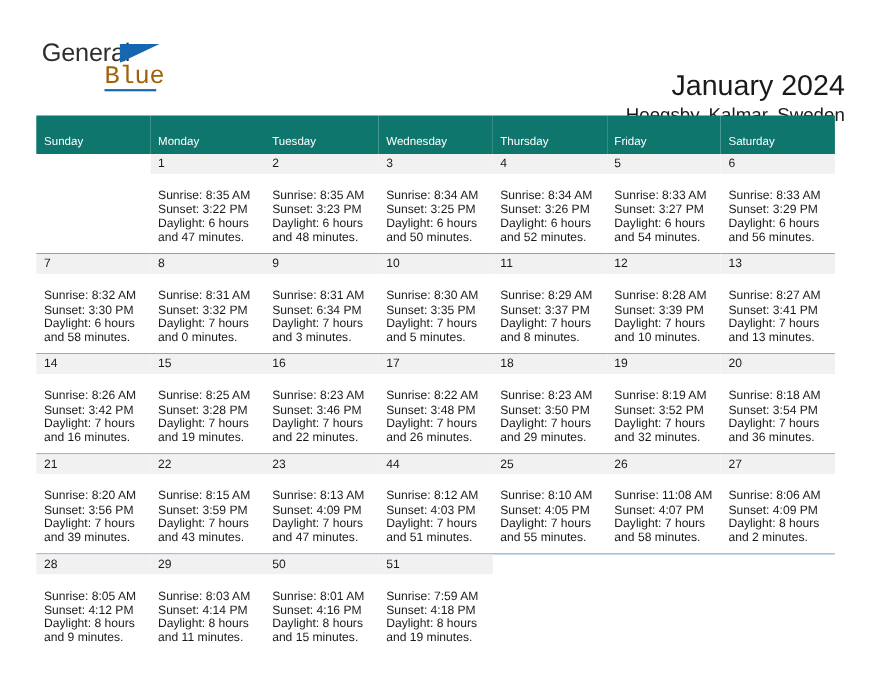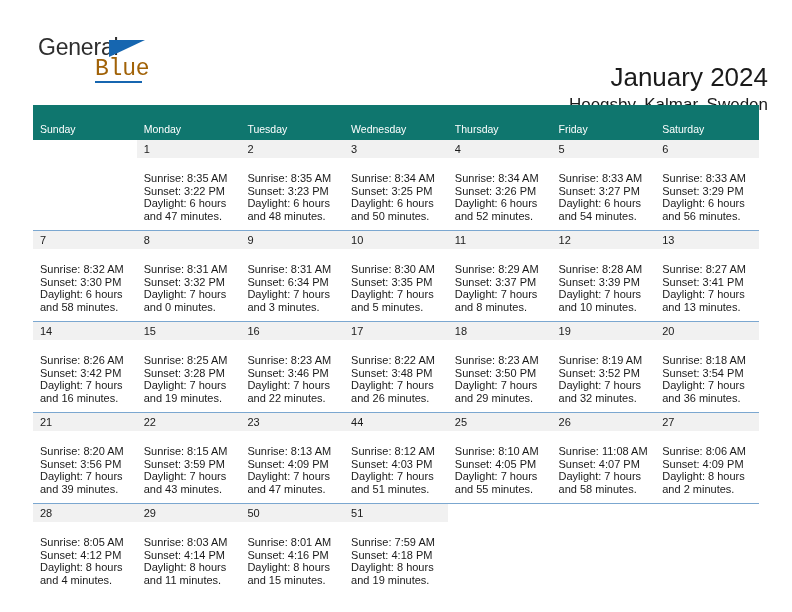--- a/index.html
+++ b/index.html
@@ -486,21 +486,21 @@
             </td>
           </tr>
           <tr class="week">
             <td>
               <div class="cell">
                 <div class="daynum">28</div>
                 <div class="lines">
                   <div>Sunrise: 8:05 AM</div>
                   <div>Sunset: 4:12 PM</div>
                   <div>Daylight: 8 hours</div>
-                  <div>and 4 minutes.</div>
+                  <div>and 9 minutes.</div>
                 </div>
               </div>
             </td>
             <td>
               <div class="cell">
                 <div class="daynum">29</div>
                 <div class="lines">
                   <div>Sunrise: 8:03 AM</div>
                   <div>Sunset: 4:14 PM</div>
                   <div>Daylight: 8 hours</div>

